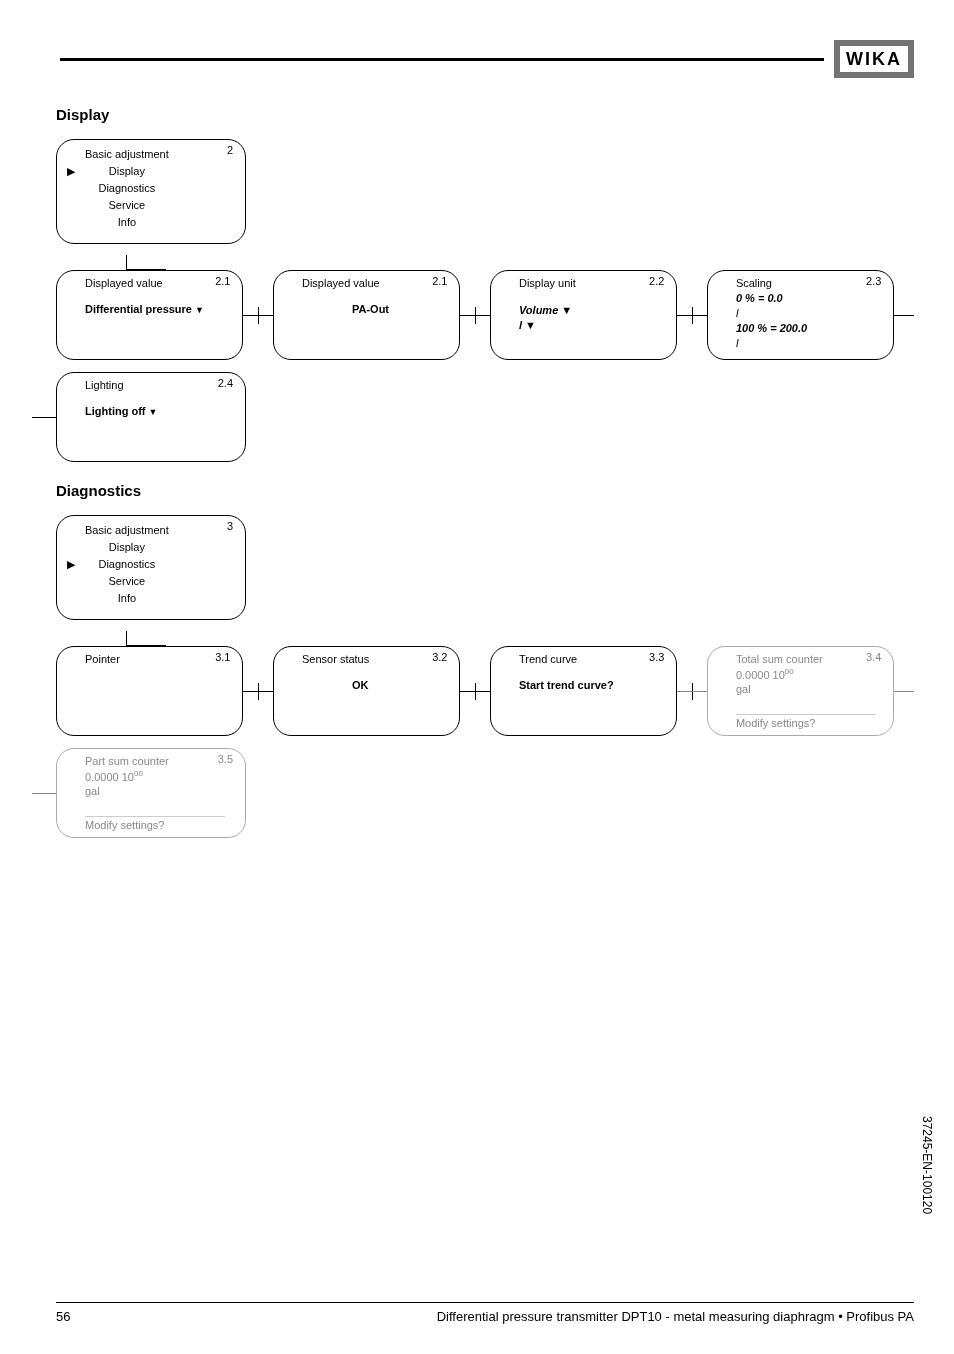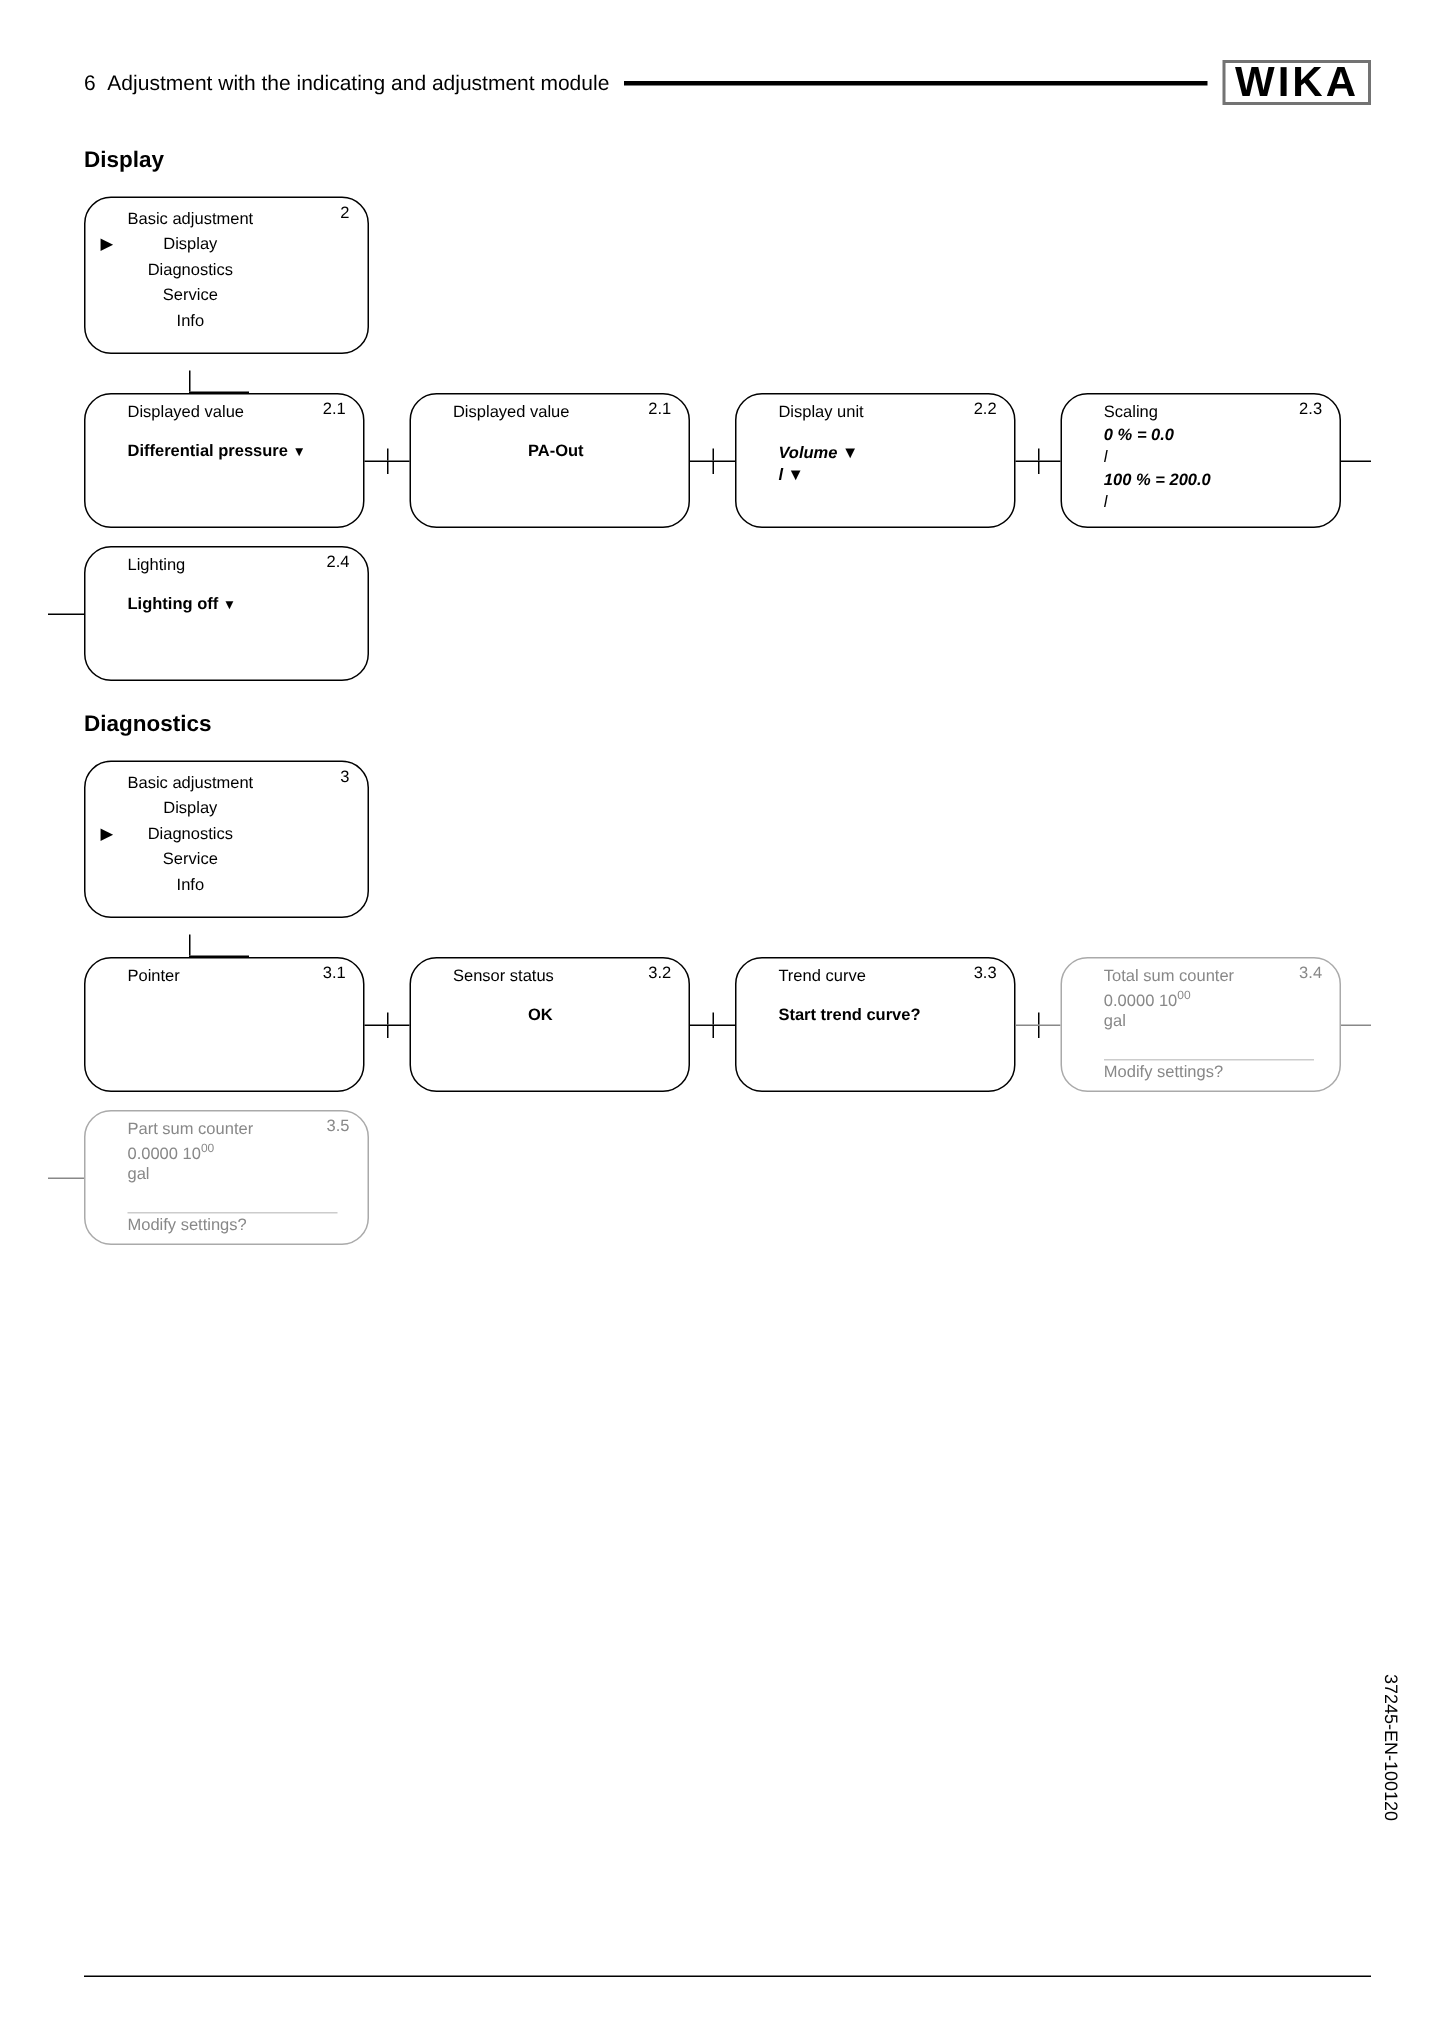--- a/index.html
+++ b/index.html
@@ -27,24 +27,24 @@
     padding-right: 6px;
   }
   .rule-line {
     flex: 1;
     height: 3px;
     background: #000;
     margin-left: 4px;
     margin-right: 10px;
   }
   .logo-box {
-    border: 2px solid #737373;
+    border: 6px solid #737373;
     padding: 0 6px 0 6px;
     font-weight: 900;
-    font-size: 28px;
+    font-size: 18px;
     letter-spacing: 2px;
     line-height: 26px;
   }
   .section-title {
     font-weight: 700;
     font-size: 15px;
     margin: 14px 0 16px 0;
   }
   .diagram {
     position: relative;
@@ -187,23 +187,20 @@
     font-size: 9px;
     margin-left: 3px;
   }
   .sup { font-size: 8px; vertical-align: super; }
 </style>
 </head>
 <body>
 
 <div class="page">
   <div class="top-rule">
-    <div class="chapter">
-      <span>6</span>&nbsp;&nbsp;<span>Adjustment with the indicating and adjustment module</span>
-    </div>
     <div class="rule-line"></div>
     <div class="logo-box">WIKA</div>
   </div>
 
   <div class="section-title">Display</div>
   <div class="diagram">
 
     <div class="row">
       <div class="box menu">
         <div class="badge">2</div>
@@ -344,13 +341,17 @@
         <div style="position:absolute;bottom:6px;left:28px;border-top:1px solid #ccc;width:140px;padding-top:2px">Modify settings?</div>
       </div>
     </div>
   </div>
 </div>
 
 <div class="docnum">37245-EN-100120</div>
 
 <div class="footer">
   <div class="footer-line"></div>
+  <div class="footer-row">
+    <span>56</span>
+    <span>Differential pressure transmitter DPT10 - metal measuring diaphragm • Profibus PA</span>
+  </div>
 </div>
 
 </body></html>

